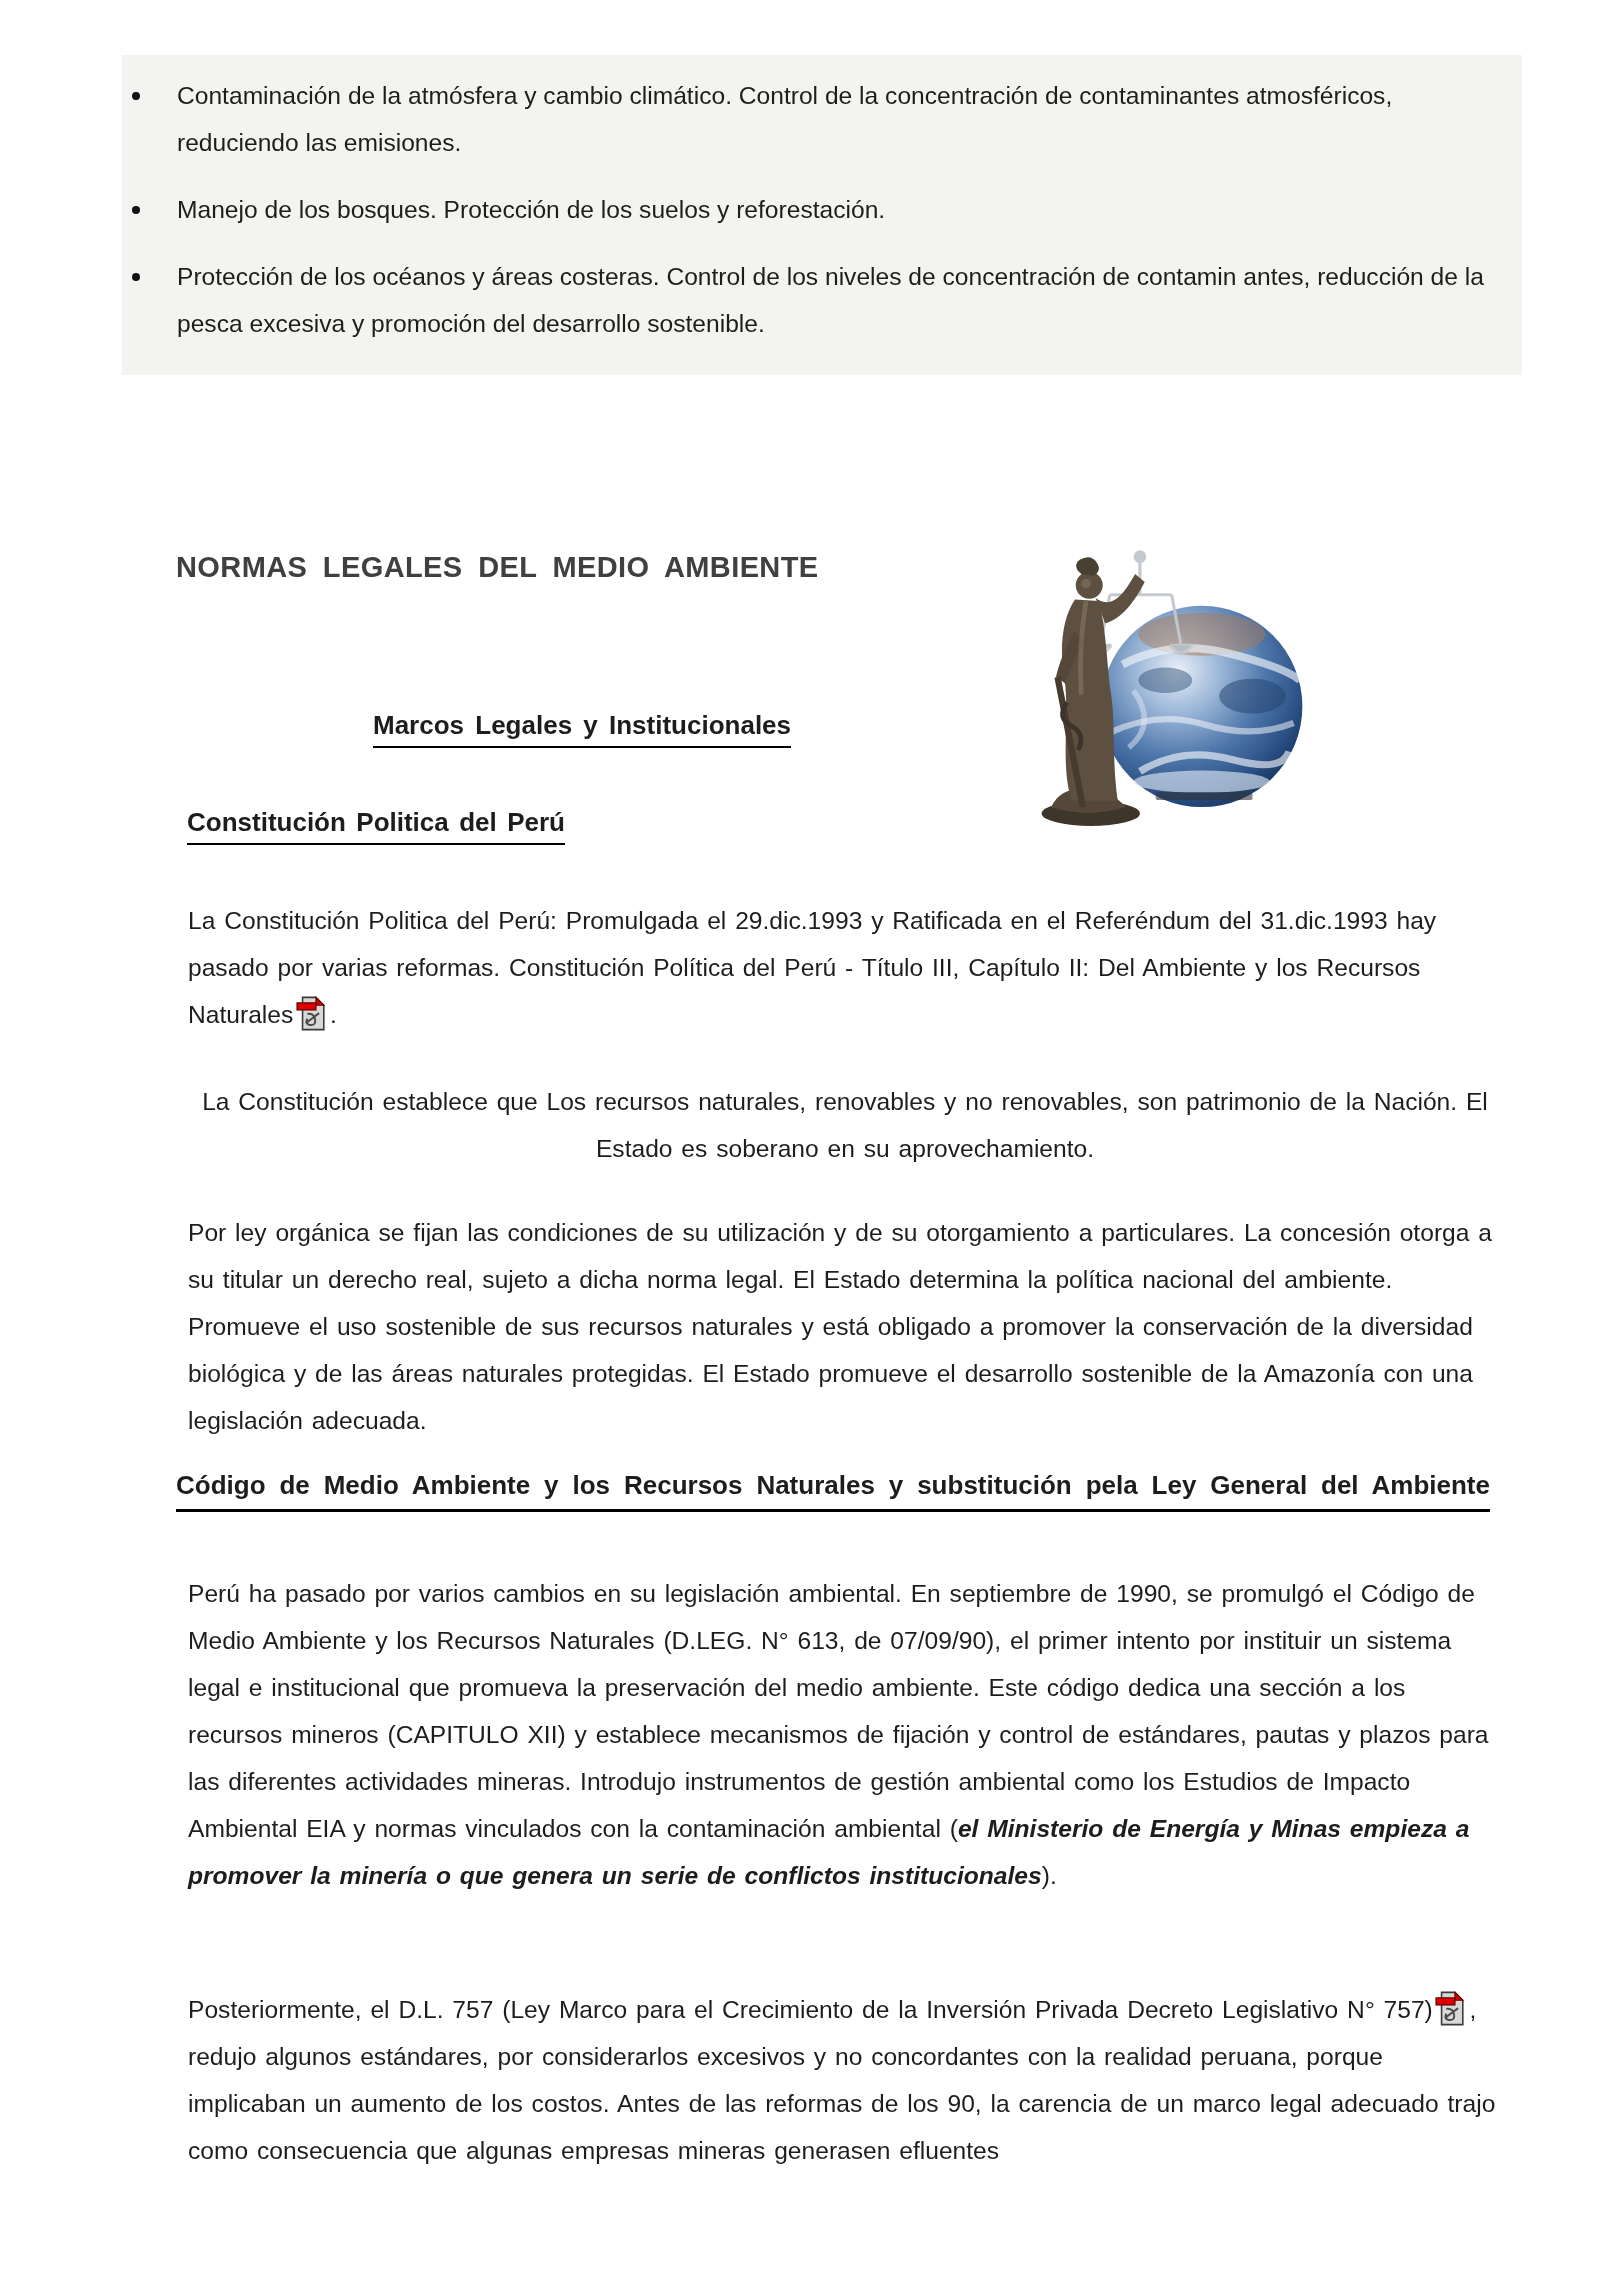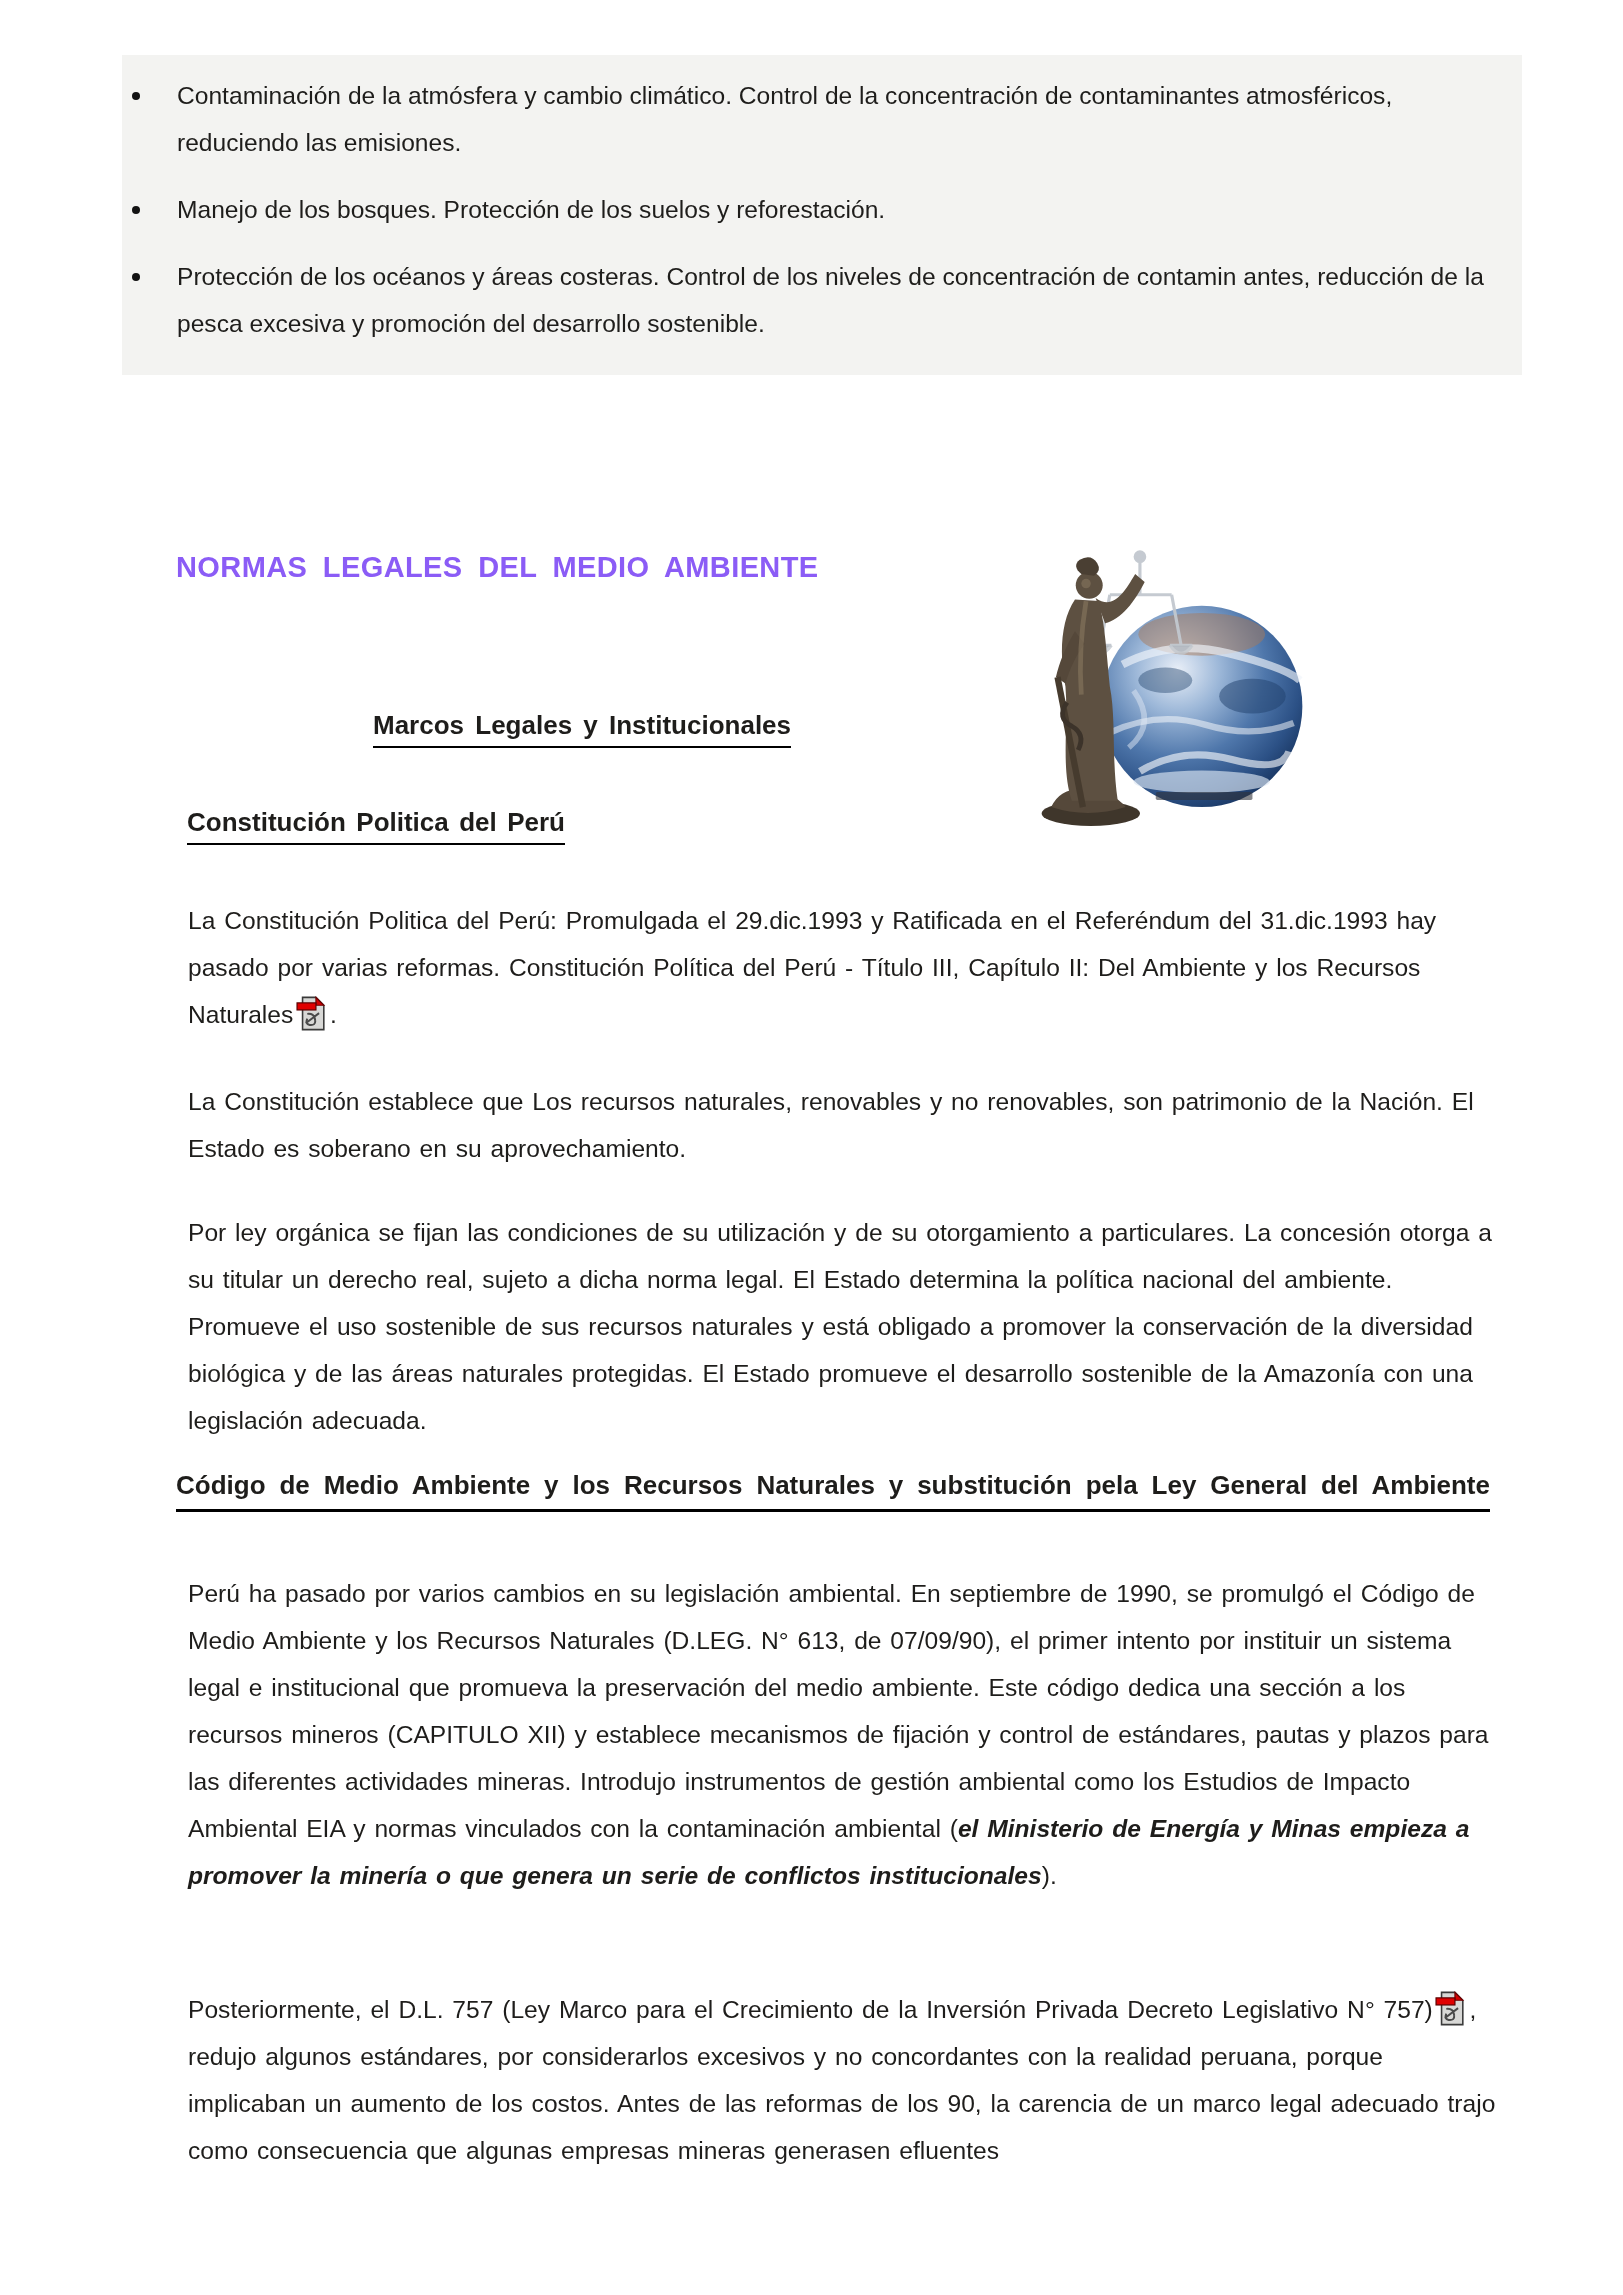--- a/index.html
+++ b/index.html
@@ -10,34 +10,34 @@
   
   .hl { position:absolute; left:122px; top:55px; width:1400px;
         background:#f3f3f1; padding:17.4px 32px 8px 0; }
   .hl .item { position:relative; padding-left:55px; font-size:24.6px; line-height:47px;
               margin-bottom:20px; }
   .hl .dot { position:absolute; left:9.5px; top:20px; width:8px; height:8px;
              border-radius:50%; background:#121212; }
 
   
   .h-main { position:absolute; left:176px; top:551px; margin:0; font-size:29px;
-            font-weight:700; color:#8b5cf6; letter-spacing:0.4px; word-spacing:7.1px; }
+            font-weight:700; color:#404040; letter-spacing:0.4px; word-spacing:7.1px; }
   .h-sub  { position:absolute; left:373px; top:710px; margin:0; font-size:26px;
             font-weight:700; word-spacing:4px; }
   .h-sub .u, .h-const .u { border-bottom:2.4px solid #000; padding-bottom:4.8px; display:inline-block; }
   .h-const { position:absolute; left:176px; top:796px; margin:11px; font-size:26px;
              font-weight:700; word-spacing:3.2px; }
   .h-wide { position:absolute; left:176px; top:1470px; width:1314px; margin:0;
             font-size:26px; font-weight:700; border-bottom:3.2px solid #000;
             padding-bottom:8px; text-align:justify; text-align-last:justify; }
 
   
   .bp { position:absolute; left:176px; width:1314px; margin:12px; font-size:24.6px;
         line-height:47px; word-spacing:2px; text-align:left; }
-  .p1 { top:885px; } .p2 { top:1066px; } .p3 { top:1197px; }
+  .p1 { top:885px; } .p2 { top:1066px;text-align:center; } .p3 { top:1197px; }
   .p4 { top:1558px; } .p5 { top:1974px; }
   .bi { font-style:italic; font-weight:700; }
 
   .pdfico { display:inline-block; width:32px; height:37px; vertical-align:-8.7px;
             margin:0 2.4px; cursor:pointer; }
 
   .art { position:absolute; left:1021px; top:544px; width:287px; height:290px; margin:0; }
 </style>
 </head>
 <body>

